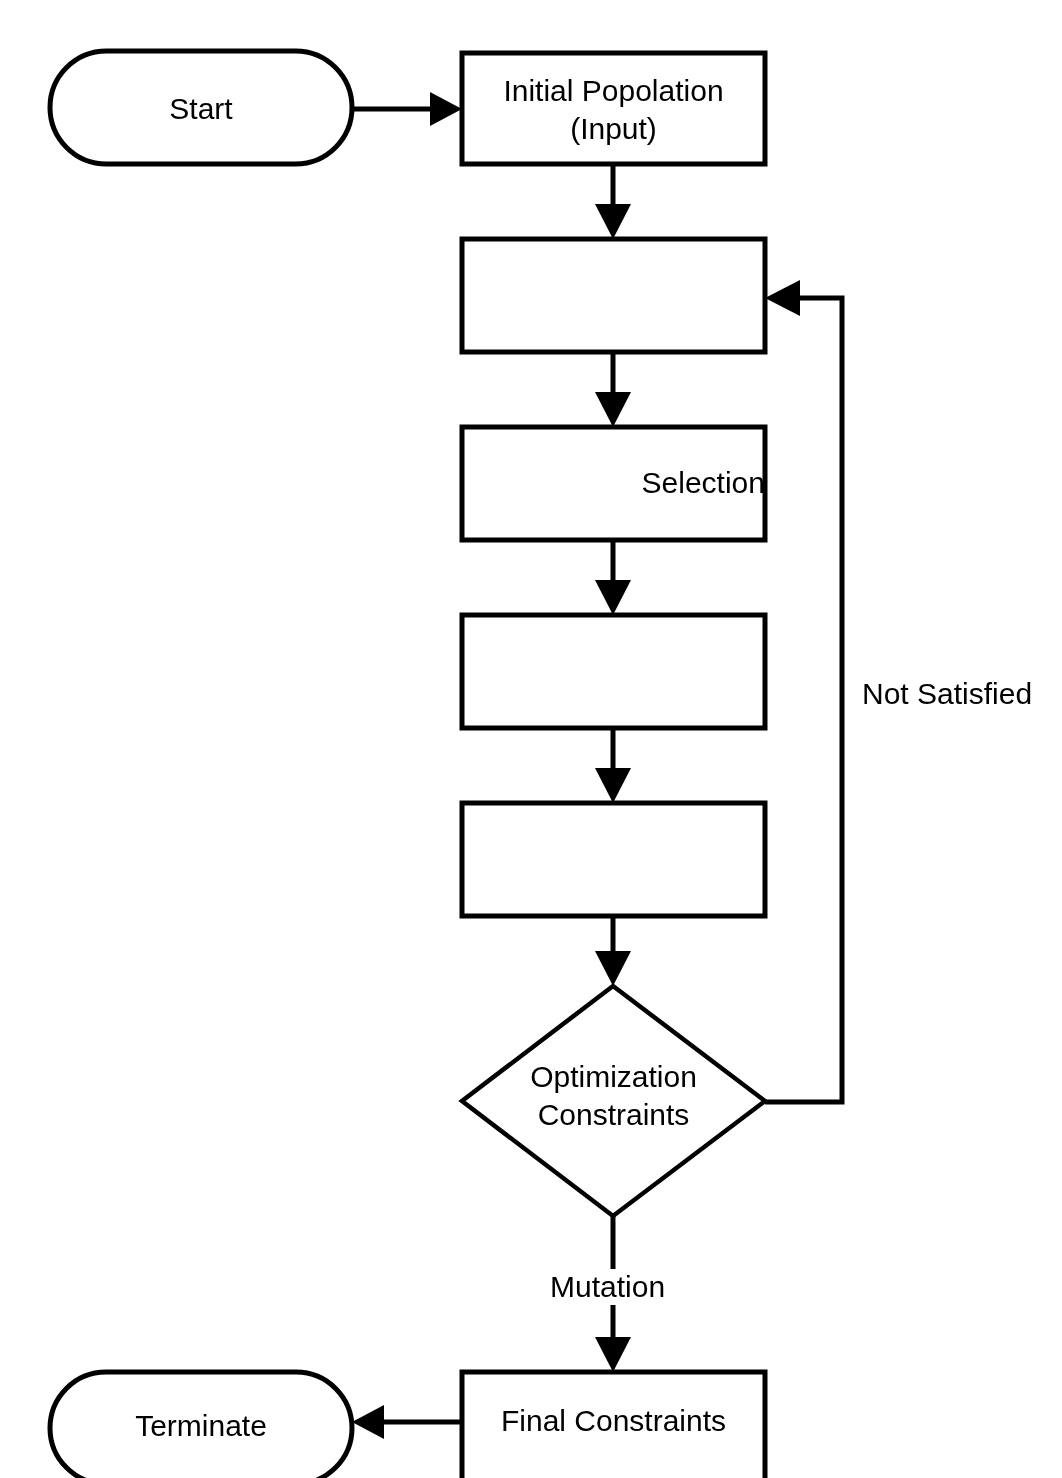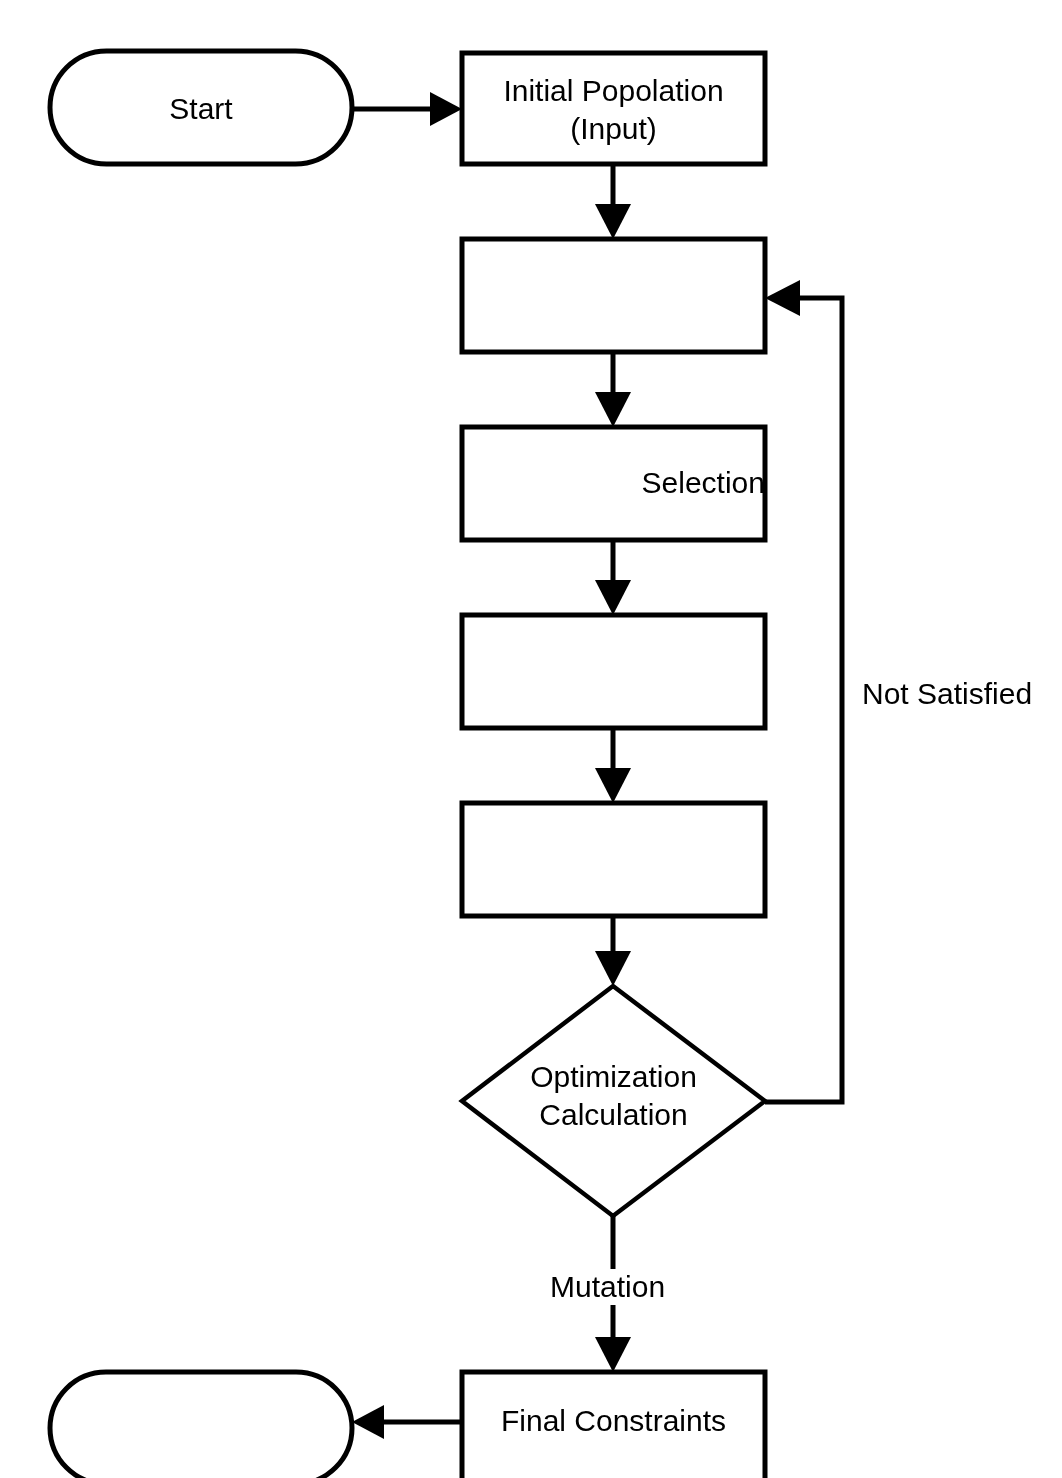--- a/index.html
+++ b/index.html
@@ -144,22 +144,23 @@
 
   <div class="node-label" style="left:462px; top:48px; width:303px;">Initial Popolation
 (Input)</div>
 
 
   <div class="node-label" style="left:462px; top:440px; width:303px;text-align:right;">Selection</div>
 
 
 
   <div class="node-label" style="left:462px; top:1034px; width:303px;">Optimization
-Calculation</div>
+Constraints</div>
 
   <div class="node-label" style="left:462px; top:1378px; width:303px;">Final Constraints</div>
 
+  <div class="node-label" style="left:50px; top:1383px; width:302px;">Terminate</div>
 
   <div class="edge-label" style="left:858px; top:652px;text-align:right;">Not Satisfied</div>
 
   <div class="edge-label" style="left:546px; top:1245px;">Mutation</div>
 
 </div>
 
 </body></html>

